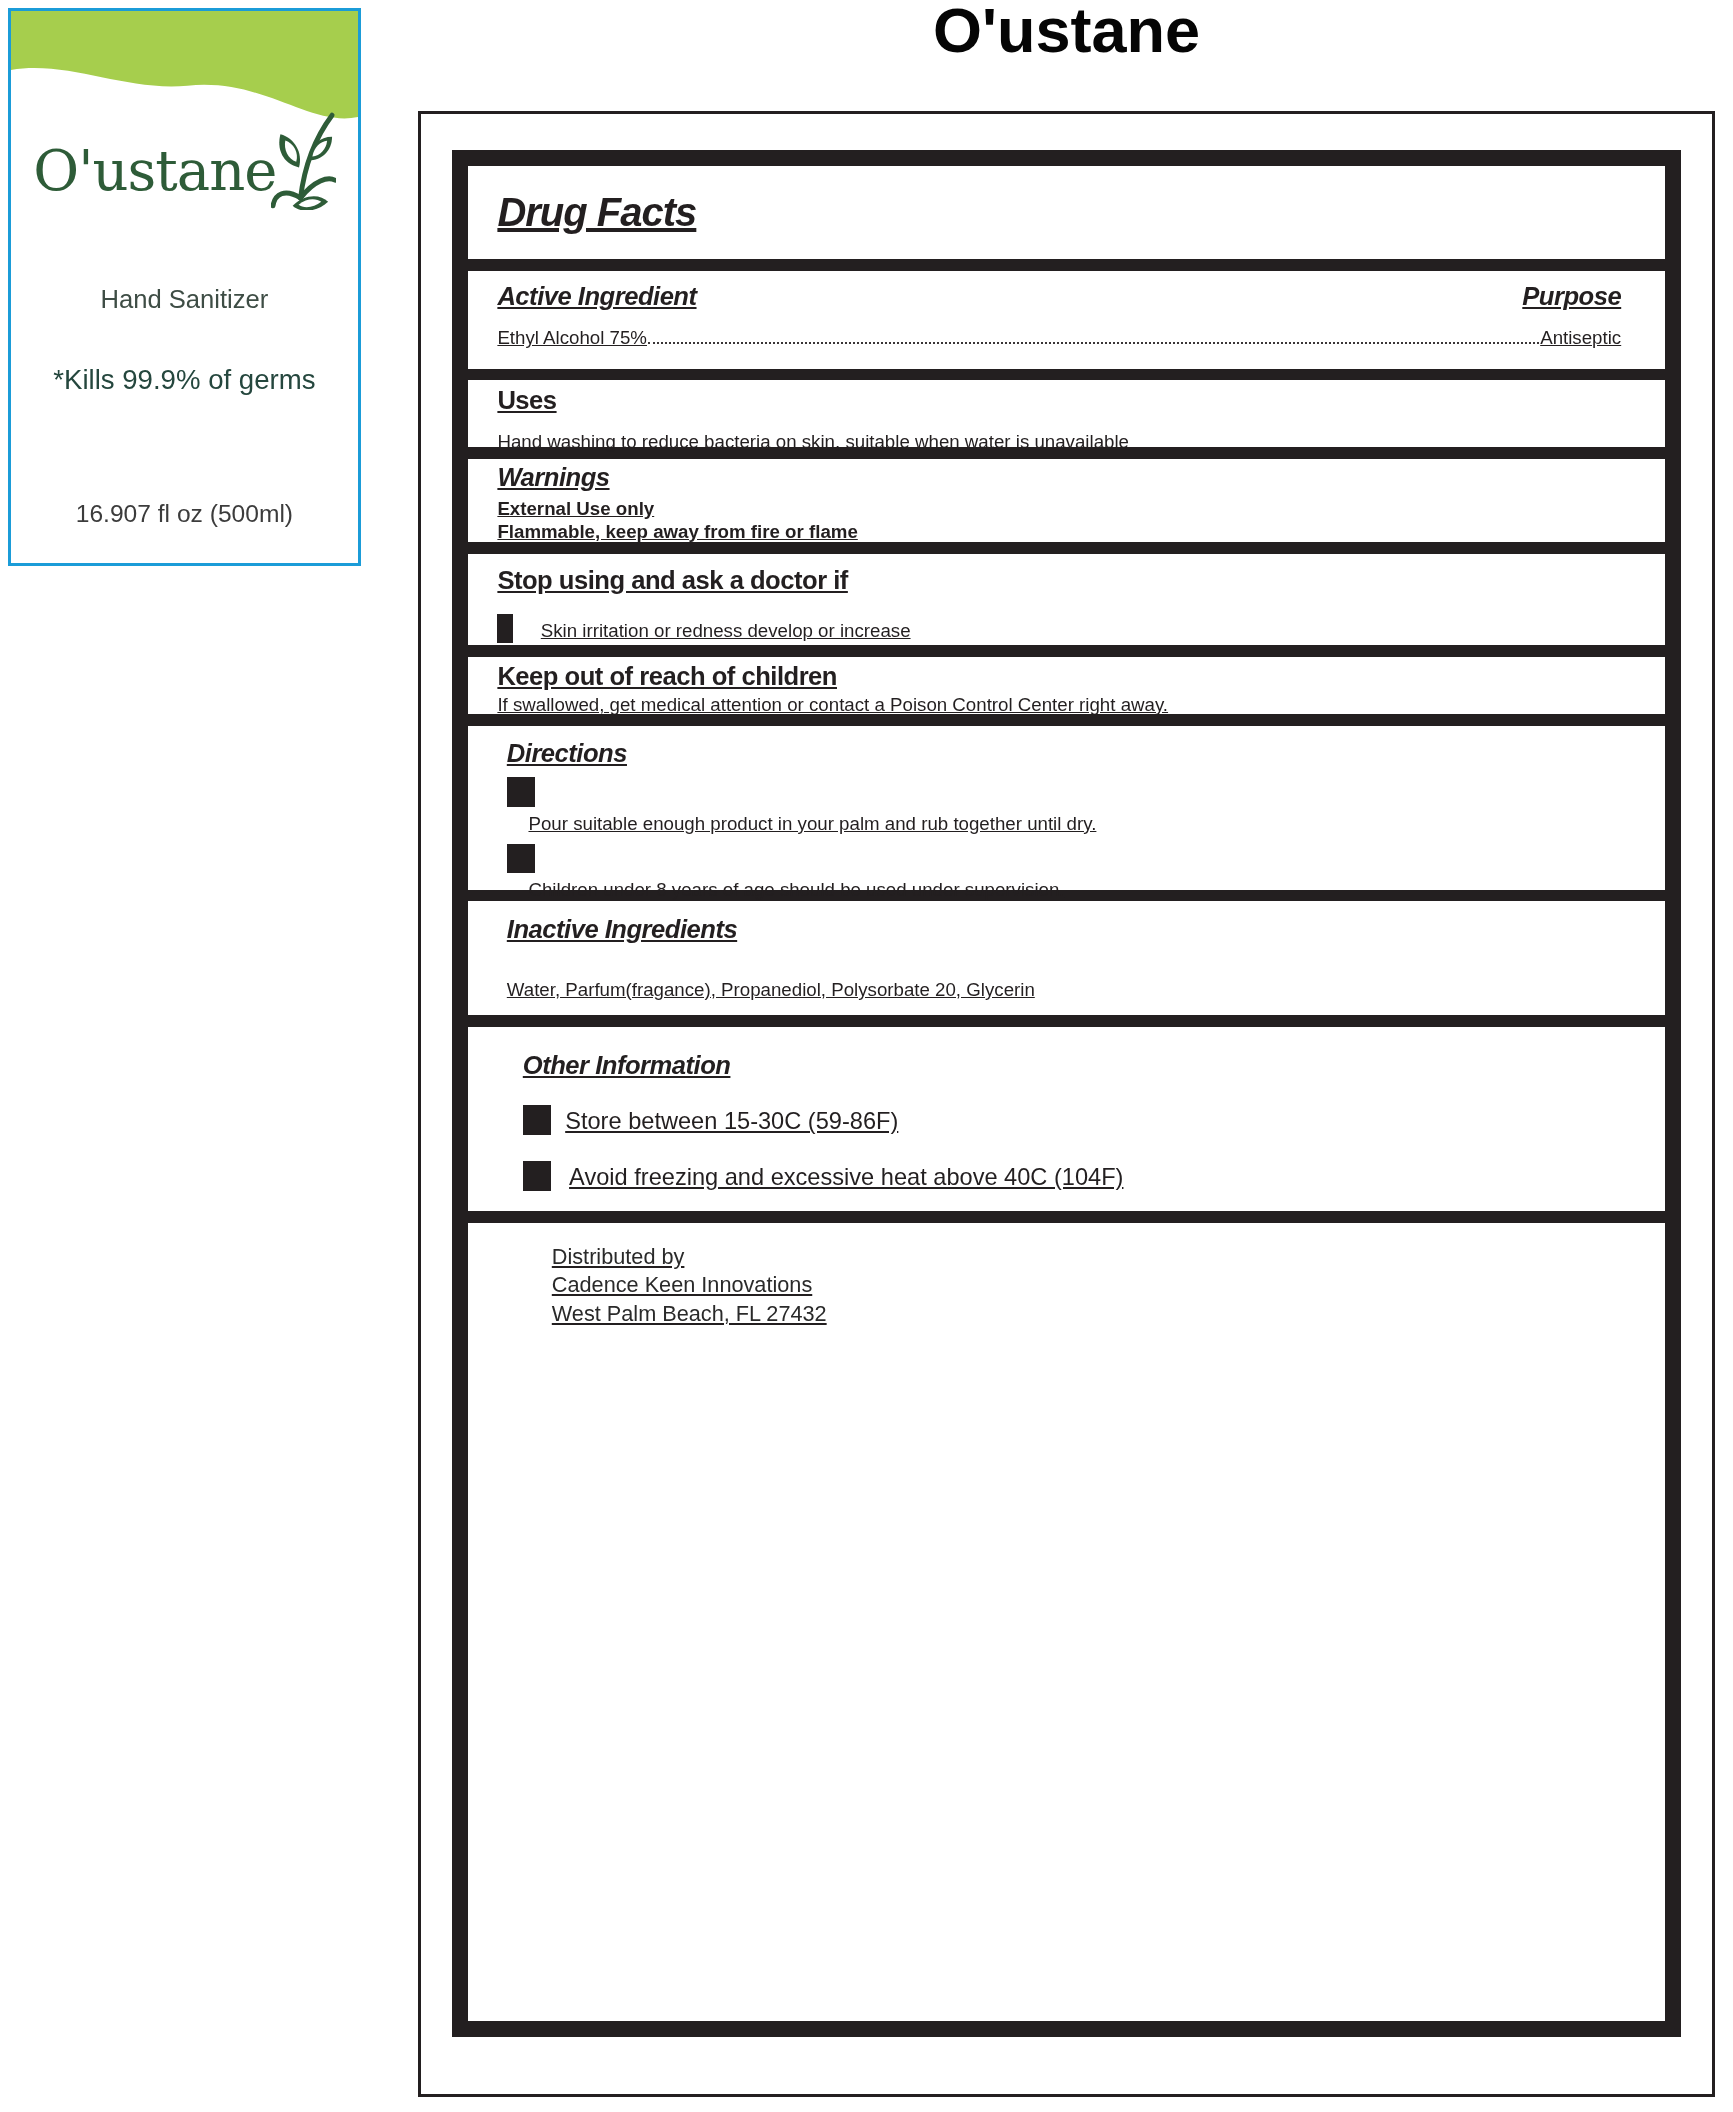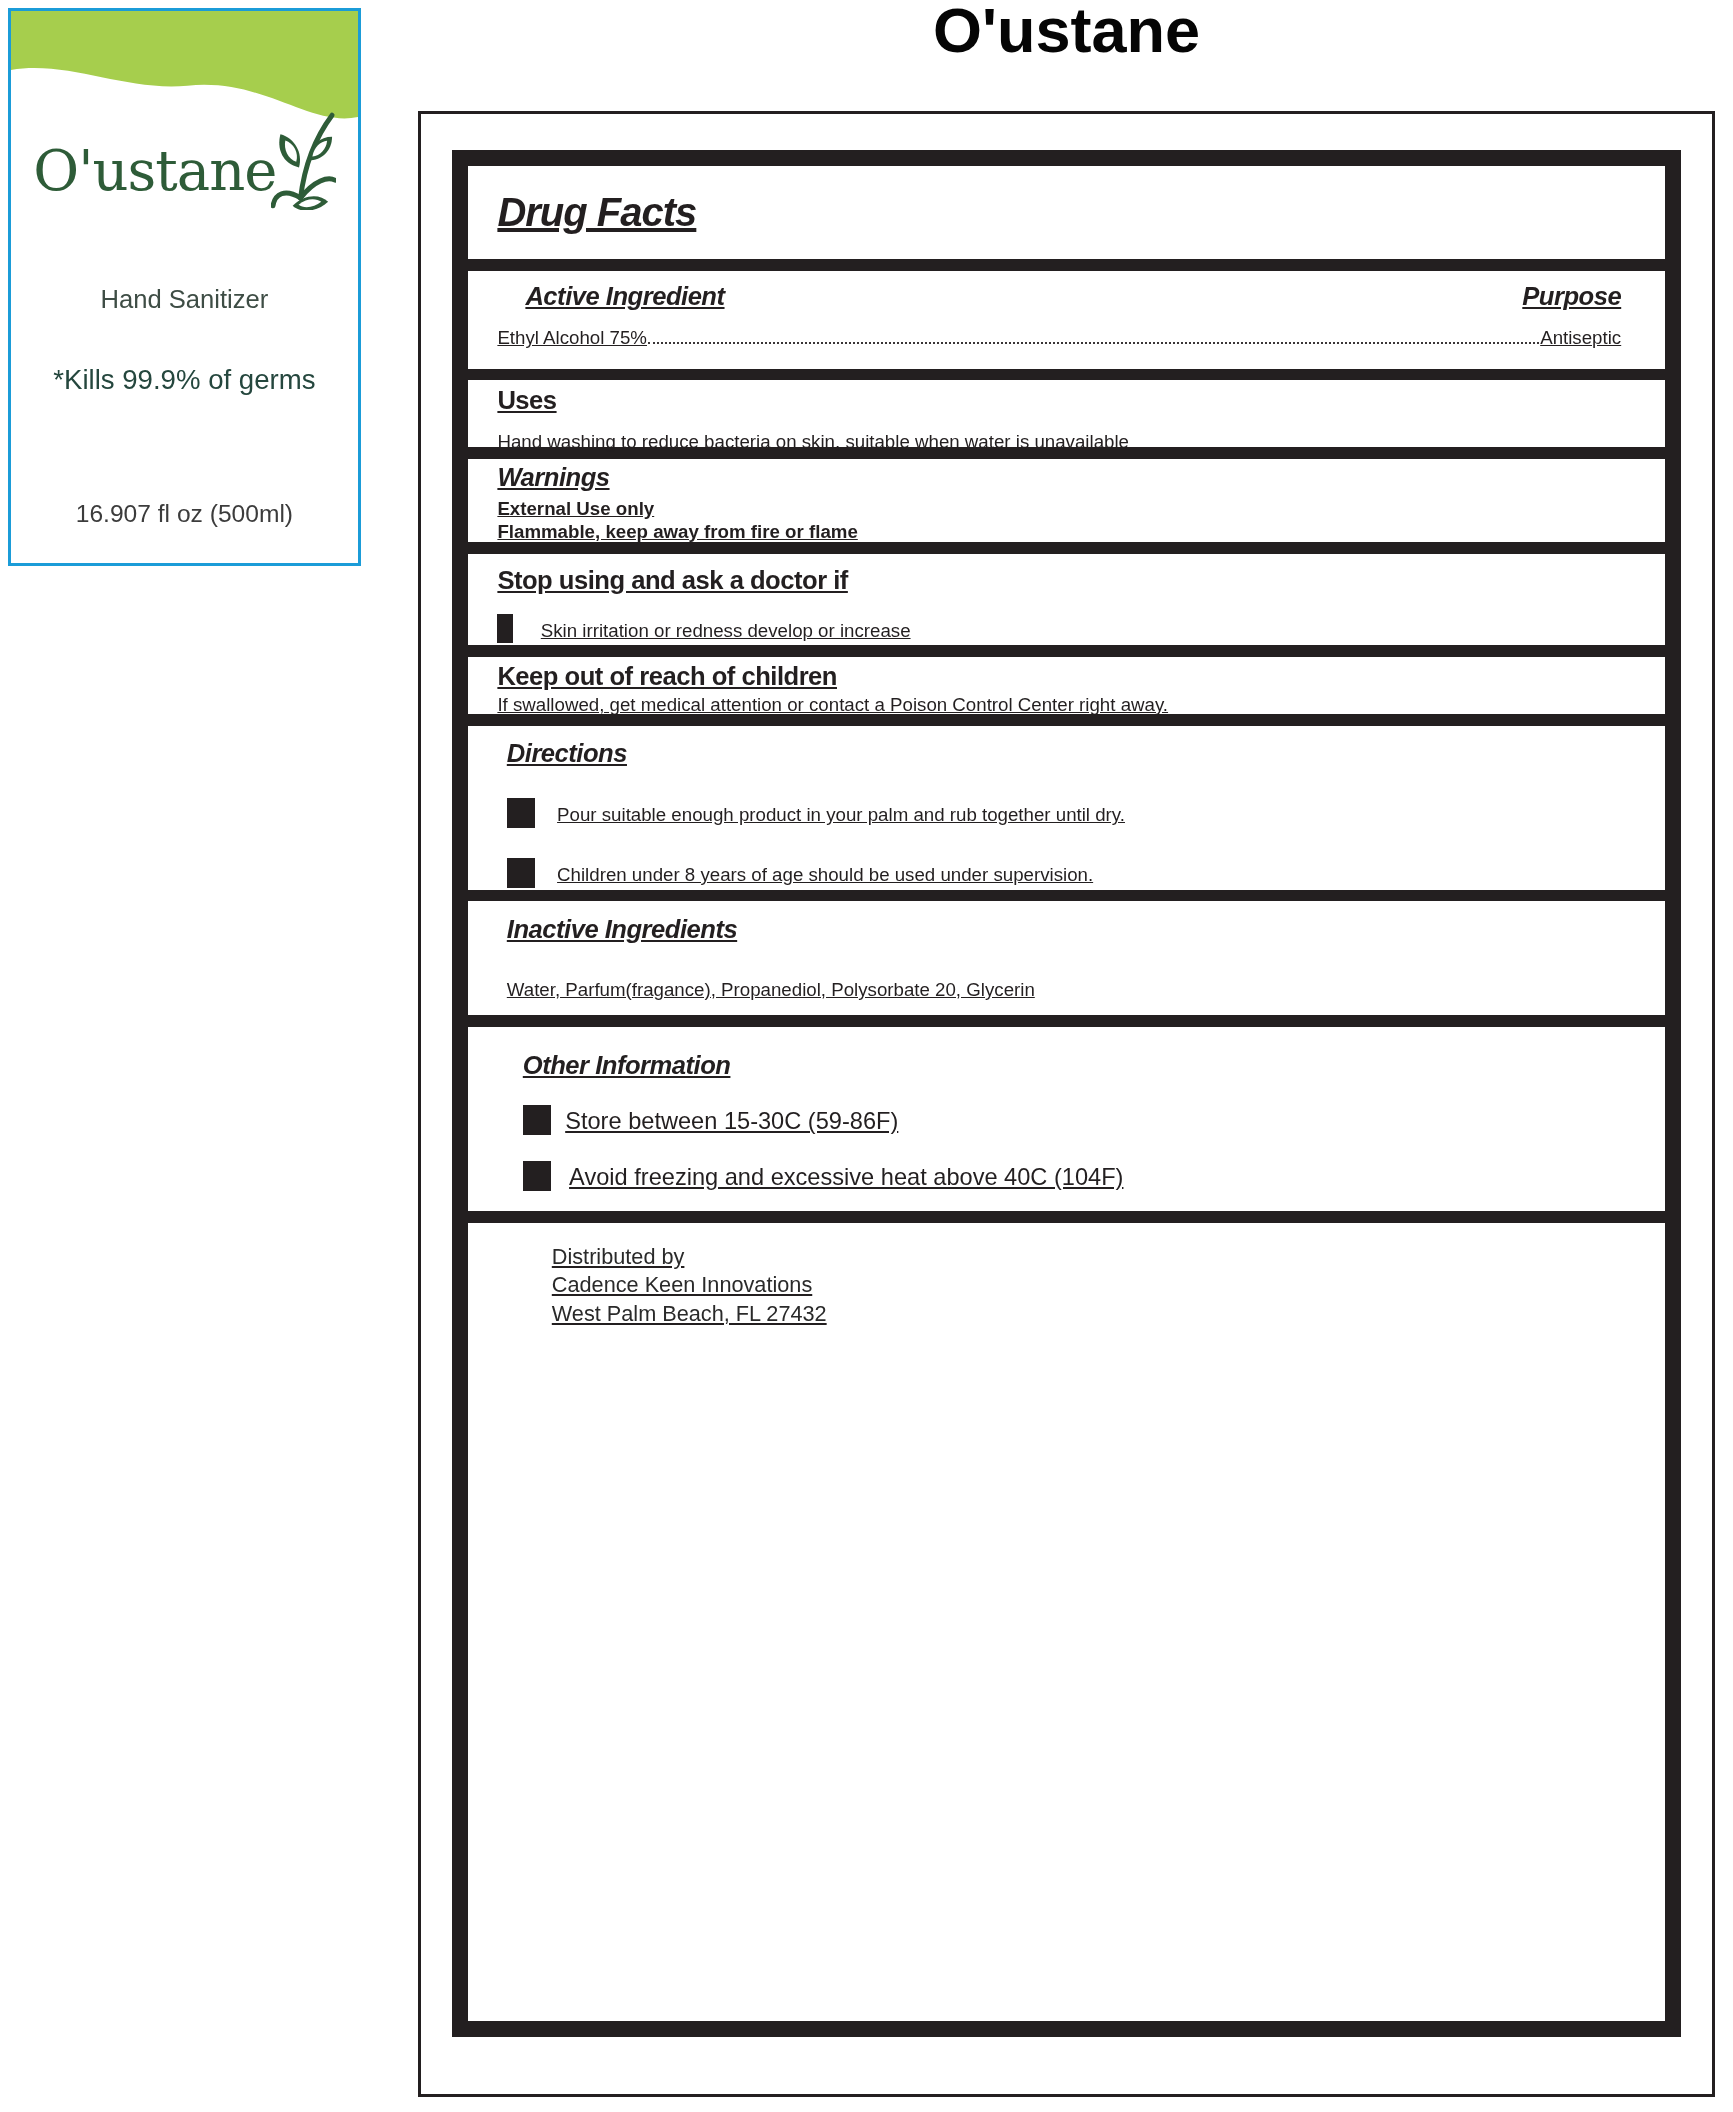--- a/index.html
+++ b/index.html
@@ -45,21 +45,21 @@
     display:flex;flex-direction:column;gap:11.8px;
   }
   .sec{background:#ffffff;box-sizing:border-box;padding:0 44px 0 29.6px;flex:none;text-decoration:underline;}
   .sec-title{height:93px;display:flex;align-items:center;}
   .df-title{font-size:40px;font-weight:bold;font-style:italic;letter-spacing:-1px;}
   .h1{font-size:25.6px;font-weight:bold;letter-spacing:-0.5px;}
   .it{font-style:italic;}
   .body-txt{font-size:18.7px;}
   .bold-txt{font-size:18.7px;font-weight:bold;}
   .sec-active{height:98px;padding-top:11.8px;}
-  .row-between{display:flex;justify-content:space-between;align-items:baseline;margin-left:28px;}
+  .row-between{display:flex;justify-content:space-between;align-items:baseline;}
   .leader-row{display:flex;align-items:baseline;margin-top:15.8px;}
   .dotline{flex:1;border-bottom:2px dotted #3a3637;margin:0 1px 3.9px 1px;}
   .sec-uses{height:67px;padding-top:5.9px;}
   .sec-uses .body-txt{margin-top:15.8px;}
   .sec-warnings{height:83px;padding-top:3.9px;}
   .sec-warnings .bold-txt{margin-top:7.9px;line-height:18.7px;}
   .sec-warnings .bold-txt + .bold-txt{margin-top:3.9px;}
   .sec-when{height:91px;padding-top:9.9px;}
   .sec-stop{height:91px;padding-top:11.8px;}
   .sec-keep{height:57px;padding-top:4.9px;}
@@ -71,21 +71,21 @@
   .dist-line{font-size:21.7px;line-height:28.6px;color:#2a2a2a;}
   .bullet-row{display:flex;align-items:flex-start;}
   .sq{background:#231f20;flex:none;}
   .sq-slim{width:15.8px;height:29.6px;}
   .sq-wide{width:28.6px;height:29.6px;}
   .bullet-row .body-txt{margin-left:21.7px;margin-top:5.9px;}
   .sec-when .bullet-row{margin-top:15.8px;}
   .sec-stop .bullet-row{margin-top:19px;text-align:right;}
   .sec-stop .body-txt{margin-left:27.6px;}
   .sec-keep .body-txt{margin-top:3px;}
-  .sec-directions .bullet-row{margin-top:30px;}
+  .sec-directions .bullet-row{margin-top:9px;flex-direction:column;}
   .sec-other .bullet-row{margin-top:25.6px;}
   .big-bullet-txt{font-size:23.6px;margin-left:17.7px;margin-top:3px;}
   .sec-other .bullet-row:nth-of-type(2) .big-bullet-txt{margin-left:13.8px;}
 </style>
 </head>
 <body>
 
 <div class="page-title">O'ustane</div>
 
 <div class="brand-panel">

